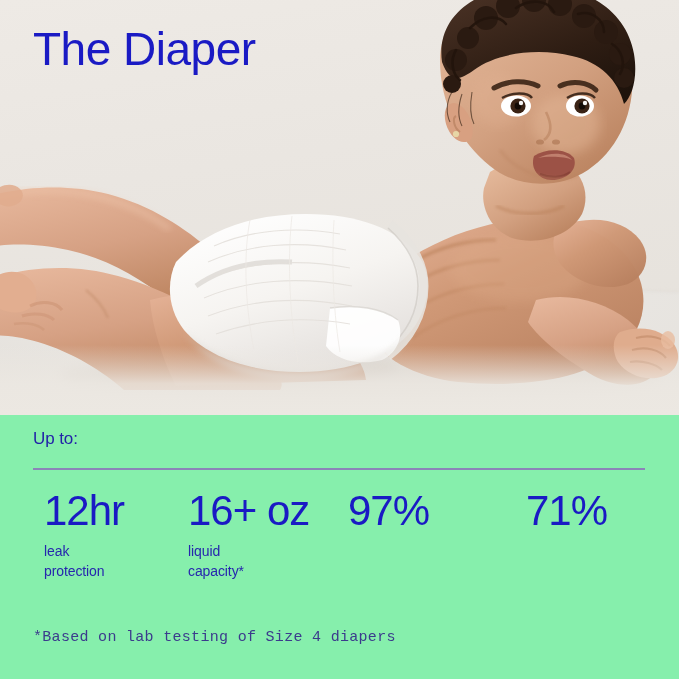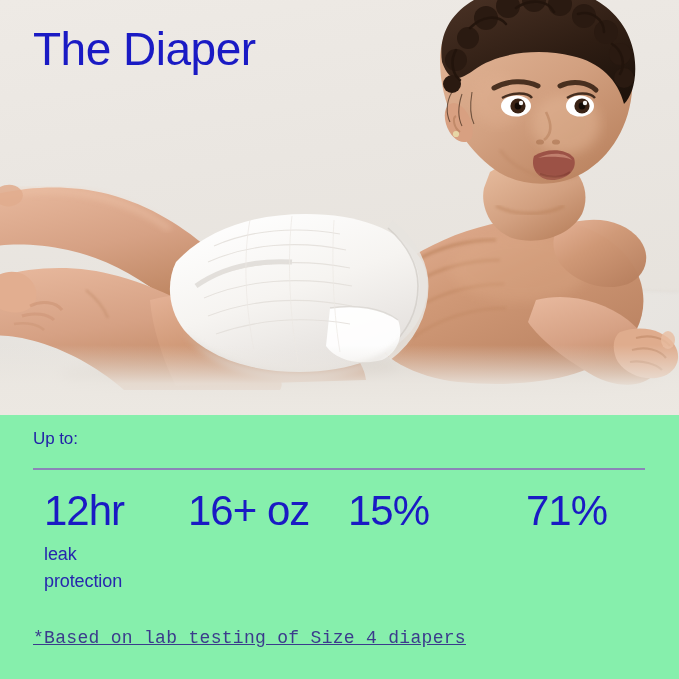--- a/index.html
+++ b/index.html
@@ -116,37 +116,36 @@
     font-size: 42px;
     line-height: 48px;
     font-weight: 400;
     letter-spacing: -1px;
     color: #1a1ac4;
     white-space: nowrap;
   }
 
   .stat-label {
     margin-top: 6px;
-    font-size: 18px;
-    line-height: 27px;
+    font-size: 14px;
+    line-height: 20px;
     color: #2626ae;
     letter-spacing: -0.1px;
   }
 
   .footnote {
     position: absolute;
     left: 33px;
     top: 215px;
     font-family: "Liberation Mono", "DejaVu Sans Mono", monospace;
-    font-size: 18px;
+    font-size: 15px;
     line-height: 16px;
     letter-spacing: 0.3px;
     color: #3b3b8c;
     white-space: nowrap;
-    text-decoration: underline;
   }
 </style>
 </head>
 <body>
 
 <div class="card">
 
   <div class="photo">
     <svg viewBox="0 0 679 415" xmlns="http://www.w3.org/2000/svg" aria-hidden="true">
       <defs>
@@ -373,24 +372,25 @@
 
     <div class="stats-row">
 
       <div class="stat stat-0">
         <div class="stat-value">12hr</div>
         <div class="stat-label">leak<br>protection</div>
       </div>
 
       <div class="stat stat-1">
         <div class="stat-value">16+ oz</div>
+        <div class="stat-label">liquid<br>capacity*</div>
       </div>
 
       <div class="stat stat-2">
-        <div class="stat-value">15%</div>
+        <div class="stat-value">97%</div>
       </div>
 
       <div class="stat stat-3">
         <div class="stat-value">71%</div>
       </div>
 
     </div>
 
     <div class="footnote">*Based on lab testing of Size 4 diapers</div>
   </div>

